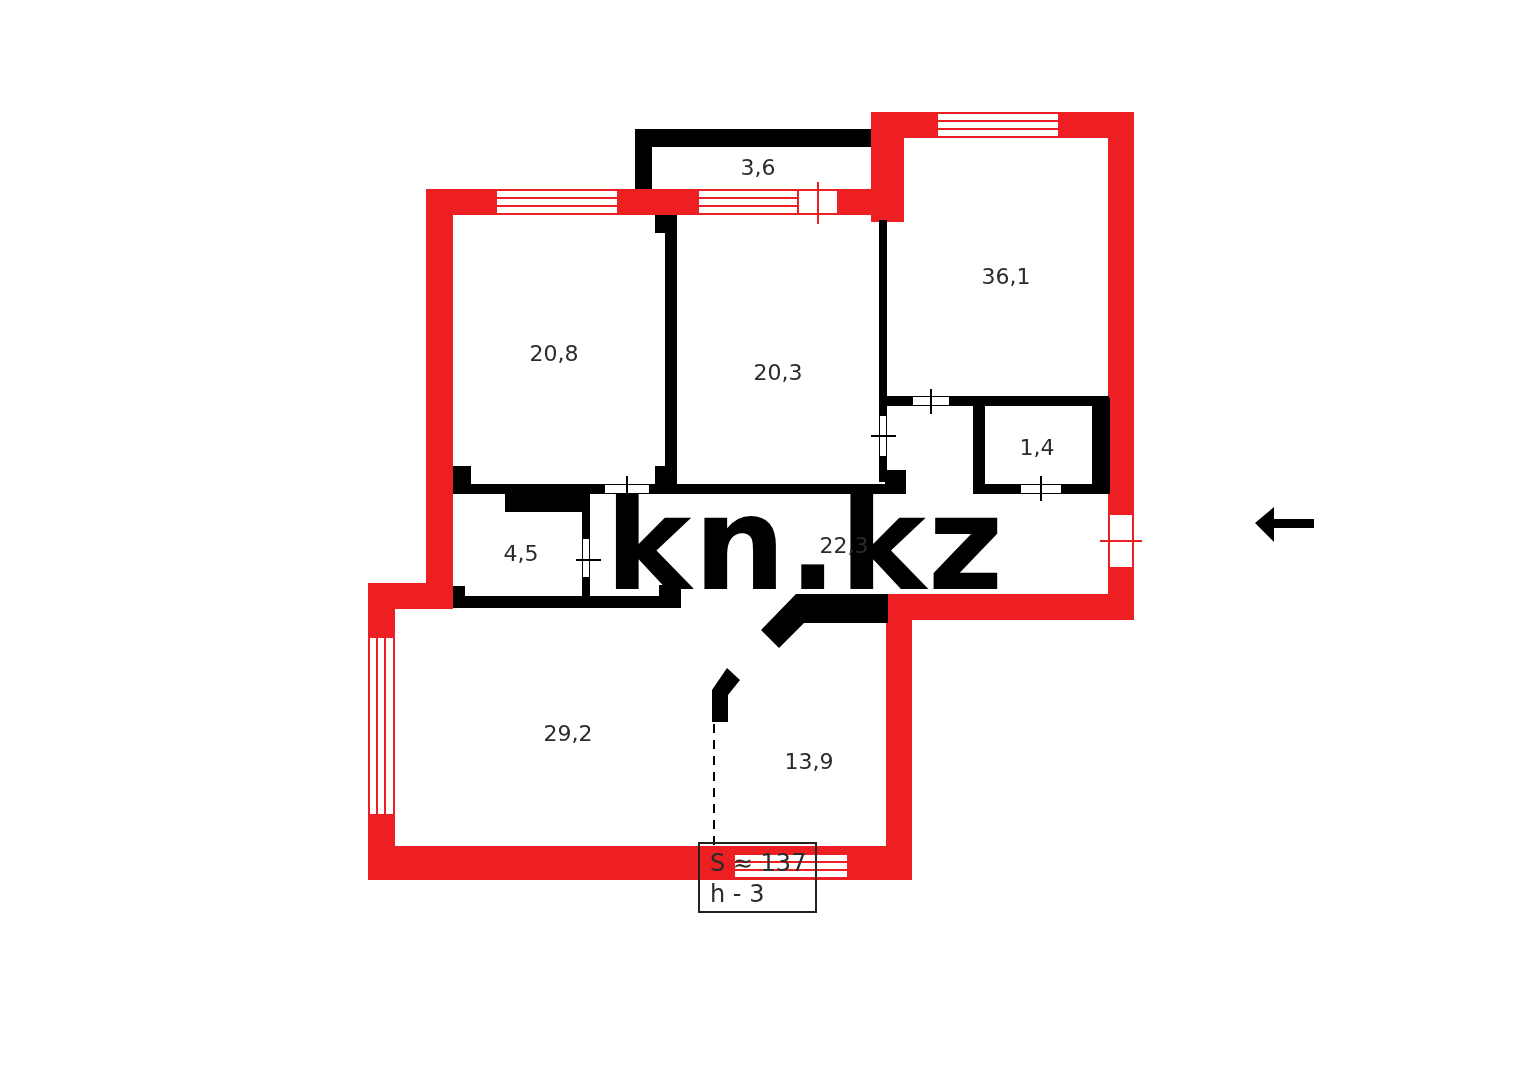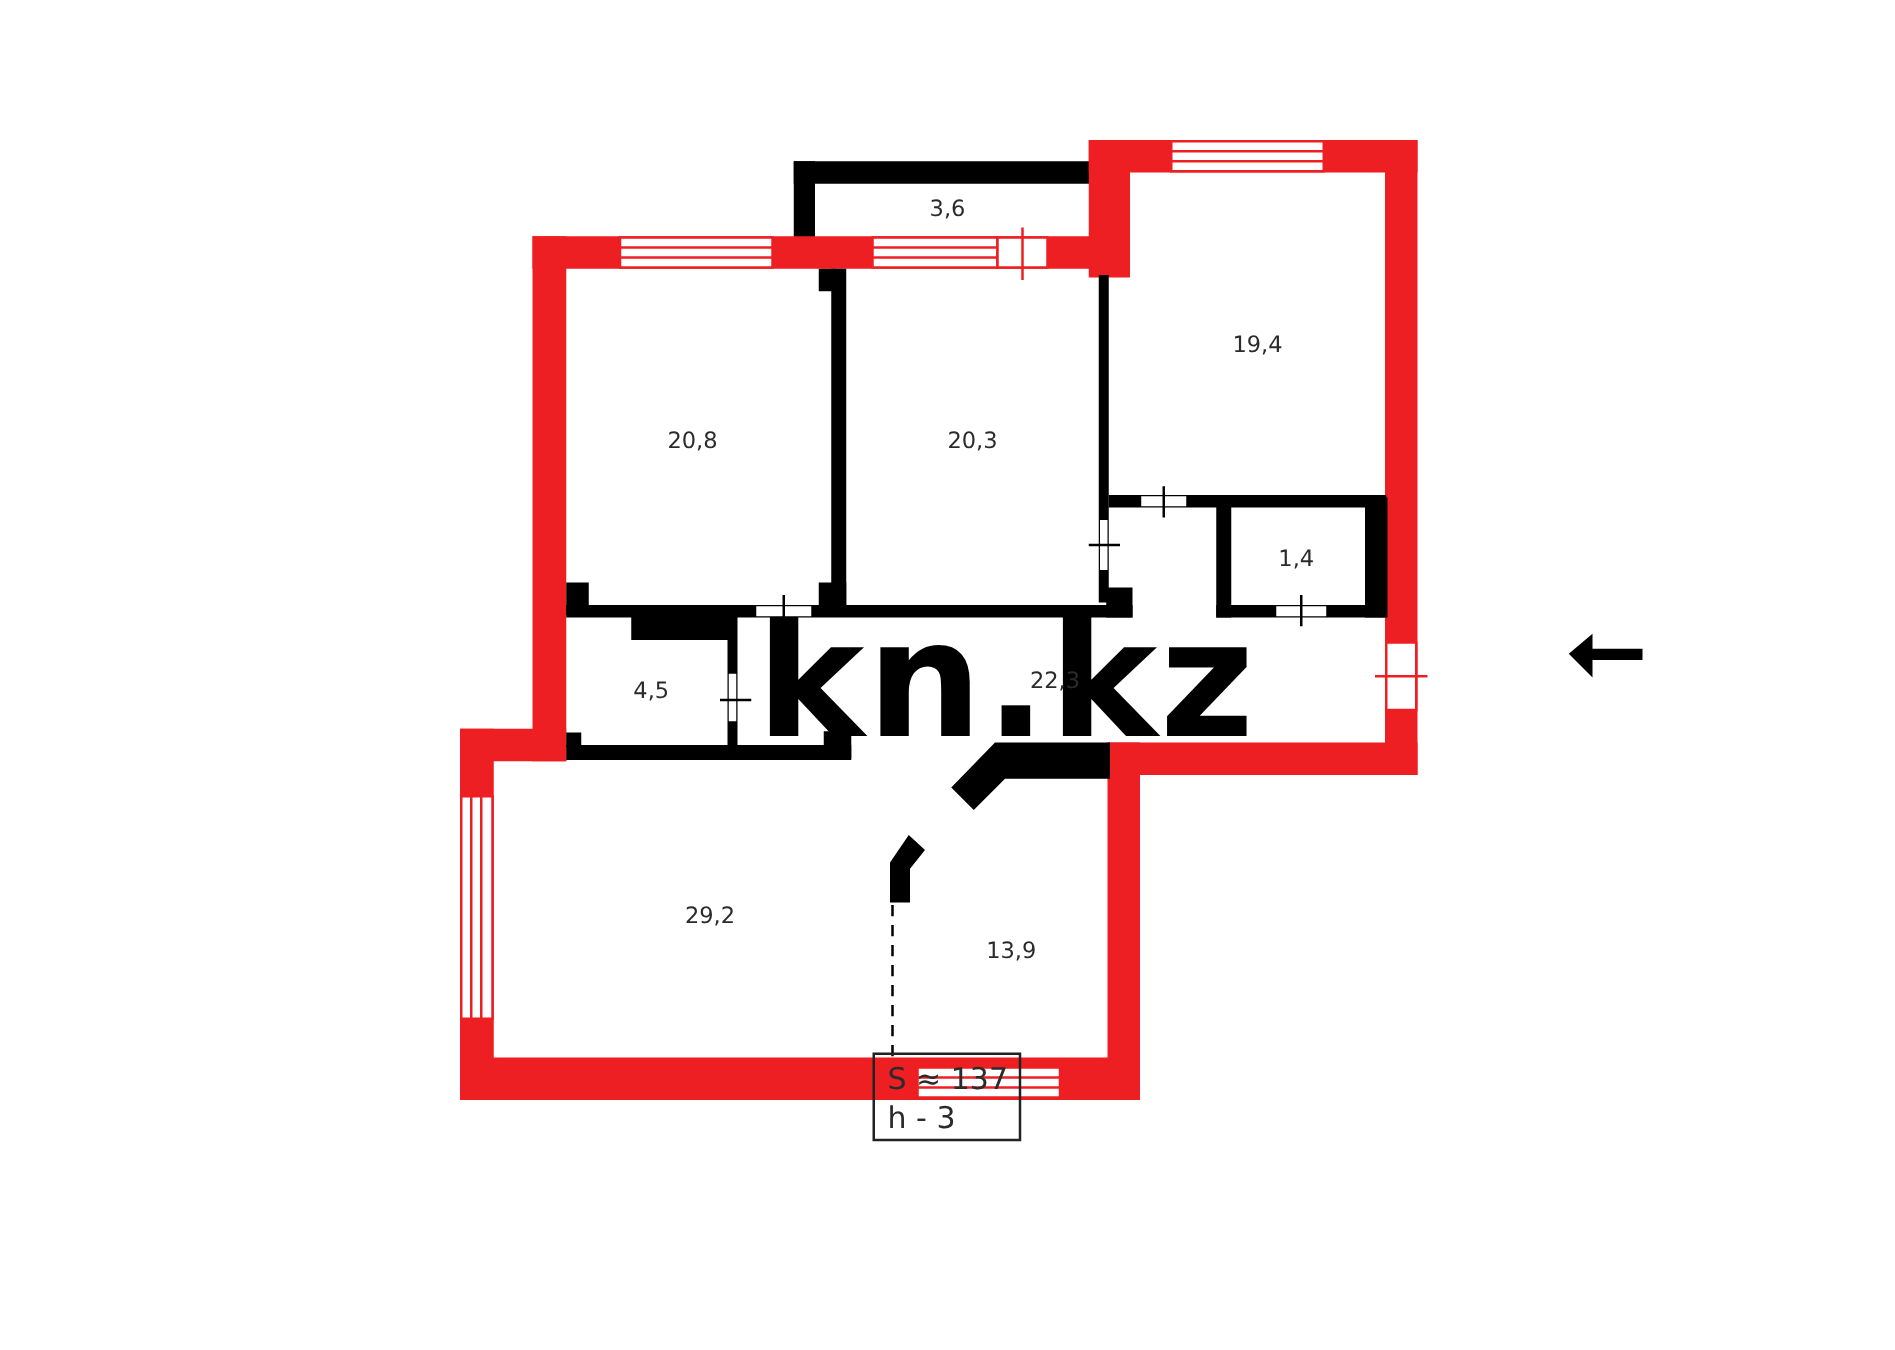--- a/index.html
+++ b/index.html
@@ -1,18 +1,18 @@
 <!DOCTYPE html>
 <html><head>
   <meta charset="utf-8">
   <style>
     html, body { margin: 0; padding: 0; background: #ffffff; }
     body { width: 1516px; height: 1080px; position: relative; overflow: hidden; font-family: "DejaVu Sans", sans-serif; }
     #plan { position: absolute; left: 0; top: 0; width: 1516px; height: 1080px; }
-    .room-label { position: absolute; transform: translate(-50%, -50%); font-family: "DejaVu Sans", sans-serif; font-size: 18px; color: #2b2b2b; white-space: nowrap; }
+    .room-label { position: absolute; transform: translate(-50%, -50%); font-family: "DejaVu Sans", sans-serif; font-size: 22px; color: #2b2b2b; white-space: nowrap; }
     .watermark { position: absolute; left: 605px; top: 468px; font-family: "DejaVu Sans", sans-serif; font-weight: bold; font-size: 130px; color: #000000; letter-spacing: 2px; }
     .summary-box { position: absolute; left: 698px; top: 842px; width: 119px; height: 71px; border: 2px solid #222; box-sizing: border-box; padding: 4px 0 0 10px; font-family: "DejaVu Sans", sans-serif; font-size: 24px; line-height: 31px; color: #2b2b2b; }
     .arrow { position: absolute; left: 1254px; top: 506px; }
   </style>
 </head>
 <body>
 
 <div class="watermark">kn.kz</div>
 
 <svg id="plan" viewBox="0 0 1516 1080" xmlns="http://www.w3.org/2000/svg">
@@ -96,22 +96,22 @@
     <line x1="1041" y1="476" x2="1041" y2="501"></line>
     <rect x="583" y="539" width="6" height="38" stroke="none"></rect>
     <line x1="576" y1="560" x2="601" y2="560"></line>
   </g>
 
   <line x1="714" y1="724" x2="714" y2="852" stroke="#000" stroke-width="2" stroke-dasharray="9,7"></line>
 </svg>
 
 <div class="room-label" style="left:758px; top:167px;">3,6</div>
 <div class="room-label" style="left:554px; top:353px;">20,8</div>
-<div class="room-label" style="left:778px; top:353px;">20,3</div>
-<div class="room-label" style="left:1006px; top:276px;">19,4</div>
+<div class="room-label" style="left:778px; top:372px;">20,3</div>
+<div class="room-label" style="left:1006px; top:276px;">36,1</div>
 <div class="room-label" style="left:1037px; top:447px;">1,4</div>
 <div class="room-label" style="left:521px; top:553px;">4,5</div>
 <div class="room-label" style="left:824px; top:545px;margin-left:20px;">22,3</div>
 <div class="room-label" style="left:544px; top:733px;margin-left:24px;">29,2</div>
 <div class="room-label" style="left:809px; top:761px;">13,9</div>
 
 <div class="summary-box">
   <div>S ≈ 137</div>
   <div>h - 3</div>
 </div>

